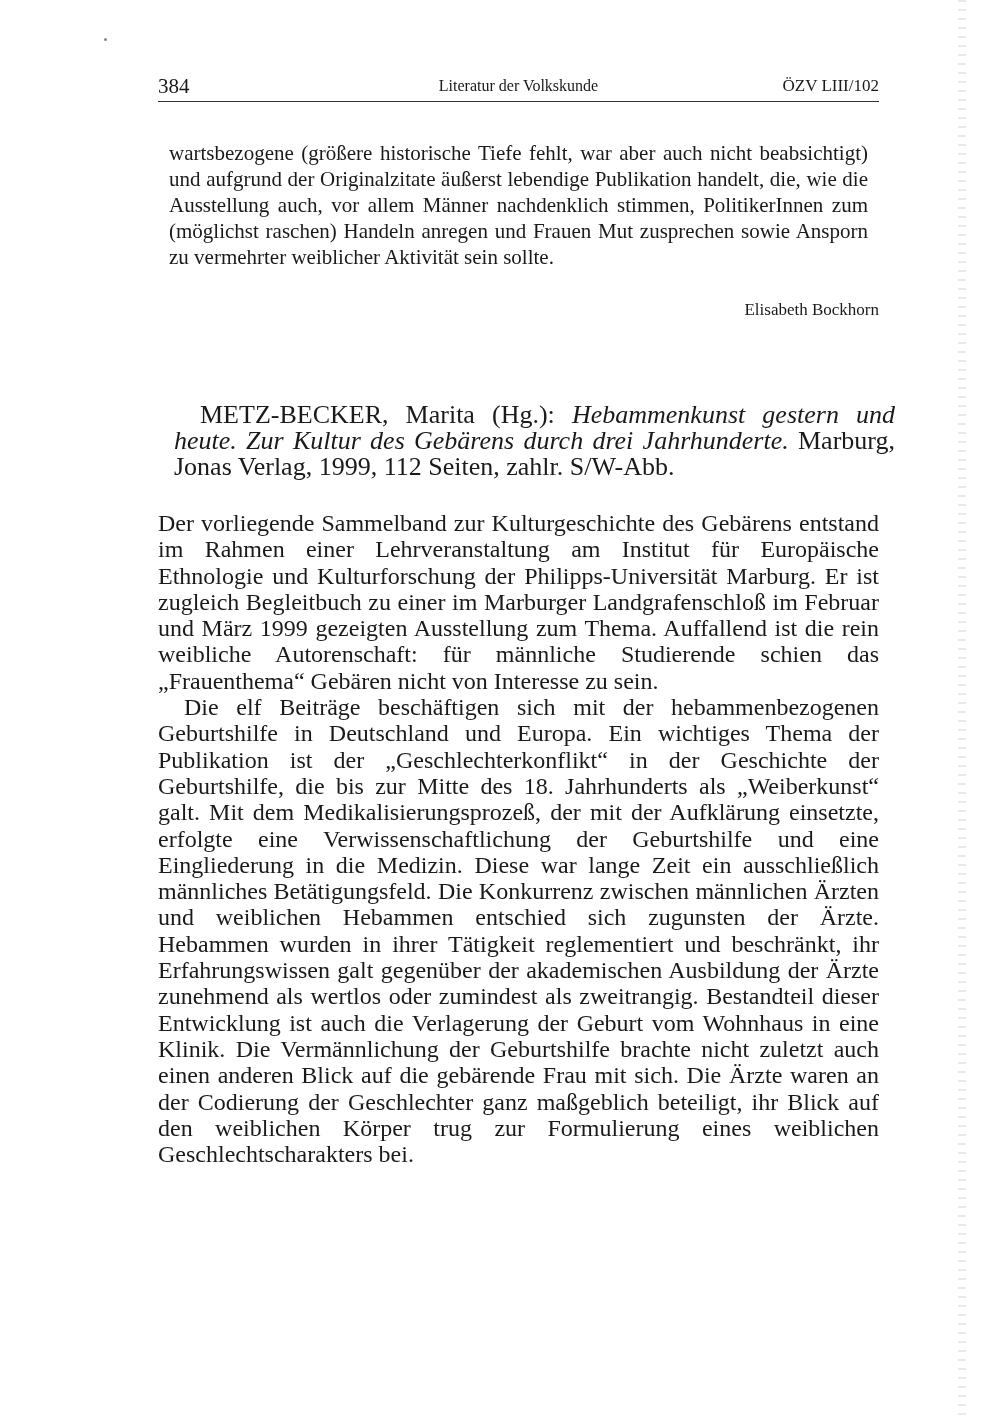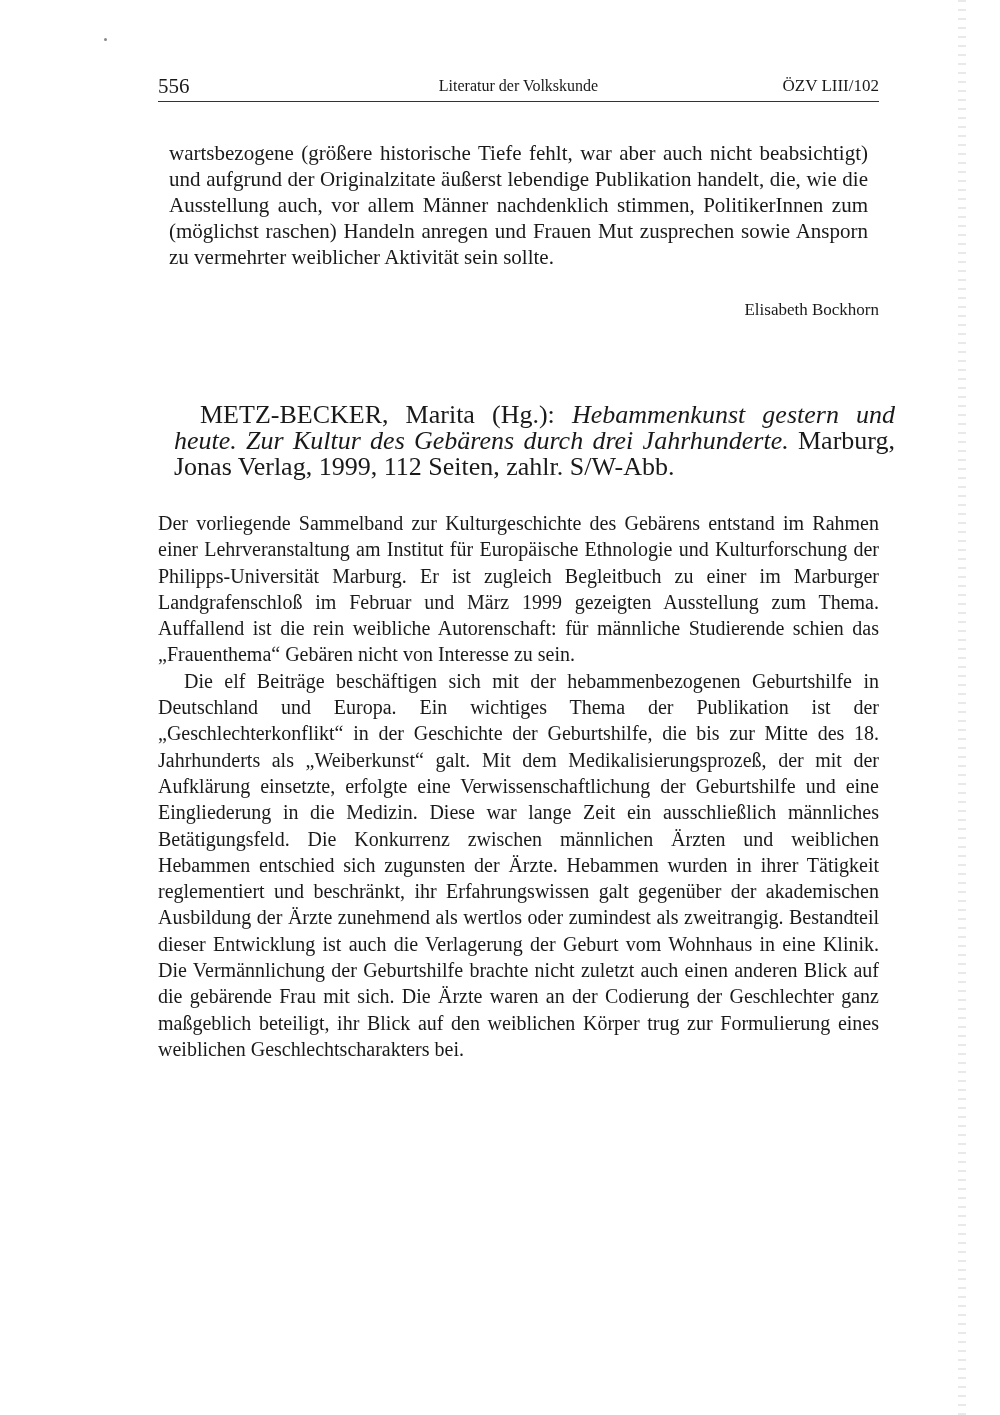--- a/index.html
+++ b/index.html
@@ -13,33 +13,33 @@
   .header .num { position: absolute; left: 0; top: 0; font-size: 21px; }
   .header .title { position: absolute; left: 0; right: 0; text-align: center; top: 3px; font-size: 16px; }
   .header .journal { position: absolute; right: 0; top: 2px; font-size: 17px; }
   .rule { position: absolute; top: 101px; left: 0; width: 721px; height: 1px; background: #333; }
   .body-text { position: absolute; left: 0; width: 721px; font-size: 21px; line-height: 26px; text-align: justify; }
   .body-text p { margin: 11px; text-align: justify; text-align-last: left; }
   .indent { text-indent: 26px; }
   .sig { position: absolute; top: 300px; right: 0; font-size: 17px; }
   .entry { position: absolute; top: 402px; left: 16px; width: 721px; font-size: 26px; line-height: 26px; text-align: justify; }
   .entry i { font-style: italic; }
-  .review { position: absolute; top: 510px; left: 0; width: 721px; font-size: 20px; line-height: 26.3px; }
+  .review { position: absolute; top: 510px; left: 0; width: 721px; font-size: 24px; line-height: 26.3px; }
   .review p { margin: 0; text-align: justify; text-align-last: left; }
 </style>
 </head>
 <body>
 
 <div class="dot"></div>
 <div class="margin-marks"></div>
 
 <div class="page">
 
   <div class="header">
-    <span class="num">556</span>
+    <span class="num">384</span>
     <span class="title">Literatur der Volkskunde</span>
     <span class="journal">ÖZV LIII/102</span>
   </div>
   <div class="rule"></div>
 
   <div class="body-text" style="top:129px;">
     <p>wartsbezogene (größere historische Tiefe fehlt, war aber auch nicht beabsichtigt) und aufgrund der Originalzitate äußerst lebendige Publikation handelt, die, wie die Ausstellung auch, vor allem Männer nachdenklich stimmen, PolitikerInnen zum (möglichst raschen) Handeln anregen und Frauen Mut zusprechen sowie Ansporn zu vermehrter weiblicher Aktivität sein sollte.</p>
   </div>
   <div class="sig">Elisabeth Bockhorn</div>
 

